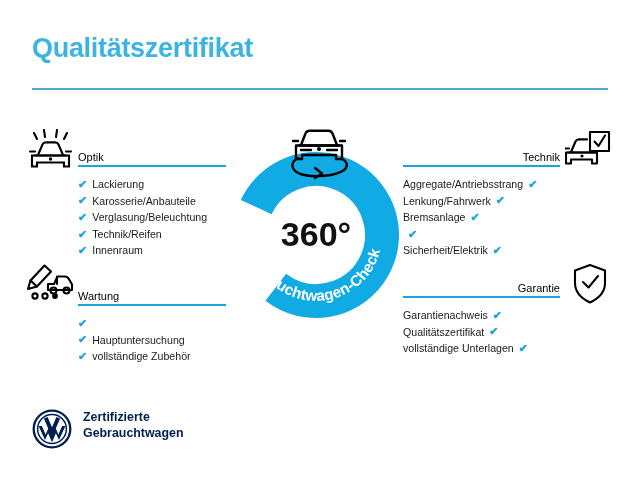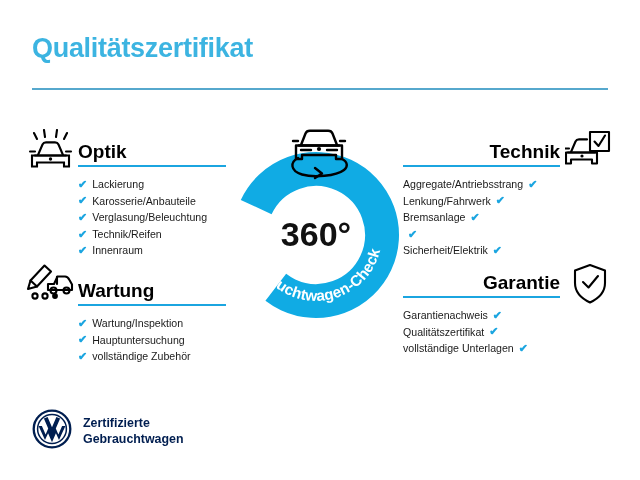--- a/index.html
+++ b/index.html
@@ -23,21 +23,21 @@
     width: 576px; height: 2px; background: #56a8cd;
   }
 
   
   .quad { position: absolute; }
   .quad-head {
     position: relative; height: 26px;
   }
   .quad-title {
     position: absolute; bottom: 4px;
-    font-size: 19px; font-weight: bold; color: #000;
+    font-size: 11px; font-weight: normal; color: #000;
     white-space: nowrap;
   }
   .quad-rule {
     position: absolute; bottom: 0; height: 2px; background: #1ba5e0;
   }
   .quad-list { margin-top: 9px; }
   .item {
     display: flex; align-items: center;
     font-size: 10.6px; color: #1a1a1a;
     line-height: 16.6px; height: 16.6px;
@@ -75,21 +75,21 @@
   #icon-garantie { left: 572px; top: 263px; }
 
   
   #badge {
     position: absolute; left: 232px; top: 151px;
     width: 168px; height: 168px;
   }
   #badge-car { position: absolute; left: 284px; top: 126px; }
 
   
-  #footer { position: absolute; left: 32px; top: 409px; display: flex; align-items: center; }
+  #footer { position: absolute; left: 32px; top: 409px; display: flex; }
   #vw-logo { flex: 0 0 auto; }
   #footer-text {
     margin-left: 11px;
     font-size: 12.4px; font-weight: bold; color: #001e50;
     line-height: 16px; white-space: nowrap;
   }
 </style>
 </head>
 <body>
 
@@ -258,21 +258,20 @@
   </div>
 
   <div class="quad left" id="quad-wartung">
     <div class="quad-head">
       <div class="quad-title">Wartung</div>
       <div class="quad-rule"></div>
     </div>
     <div class="quad-list">
       <div class="item">
           <span class="check">✔</span>
-          <span>Wartung/Inspektion</span>
         </div>
       <div class="item">
           <span class="check">✔</span>
           <span>Hauptuntersuchung</span>
         </div>
       <div class="item">
           <span class="check">✔</span>
           <span>vollständige Zubehör</span>
         </div>
     </div>

